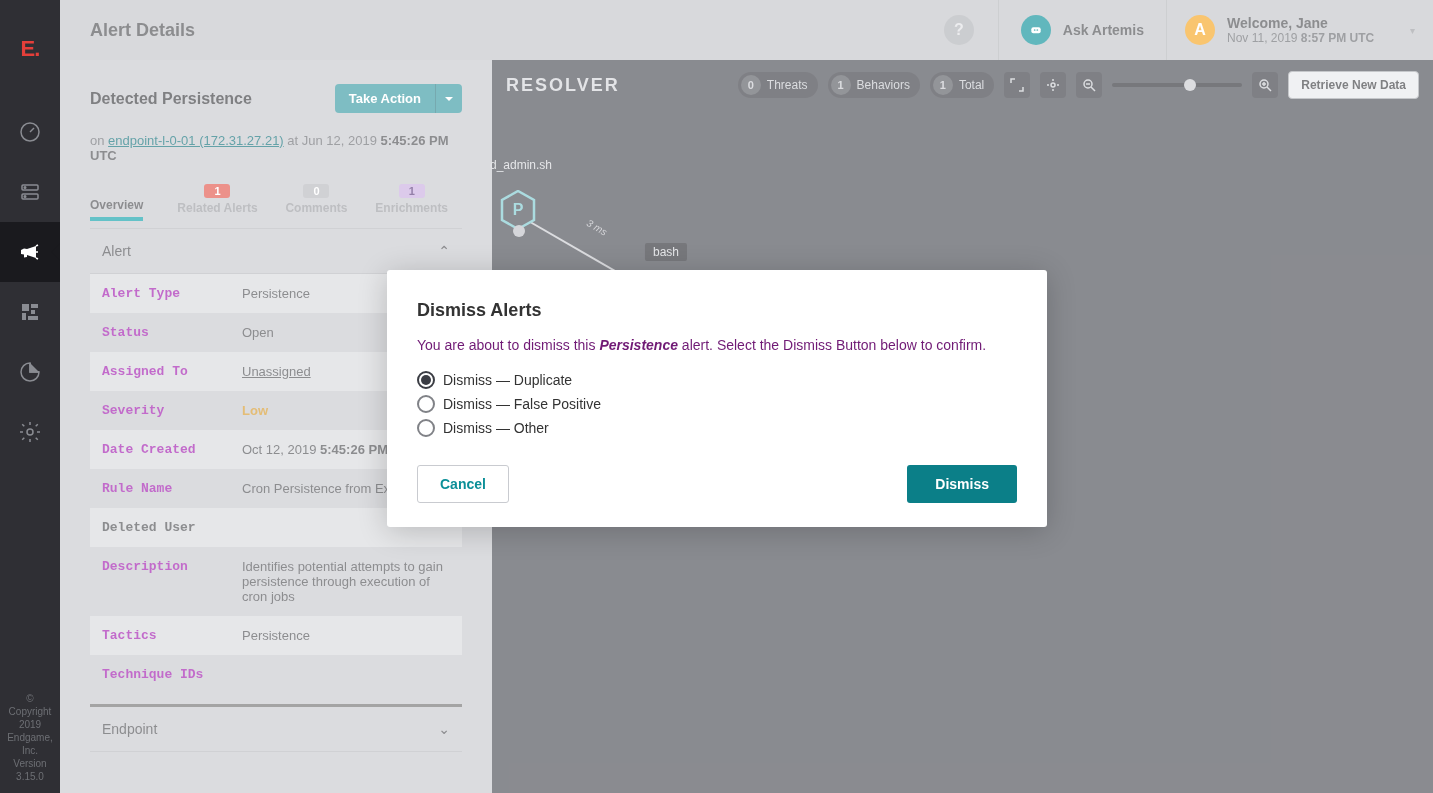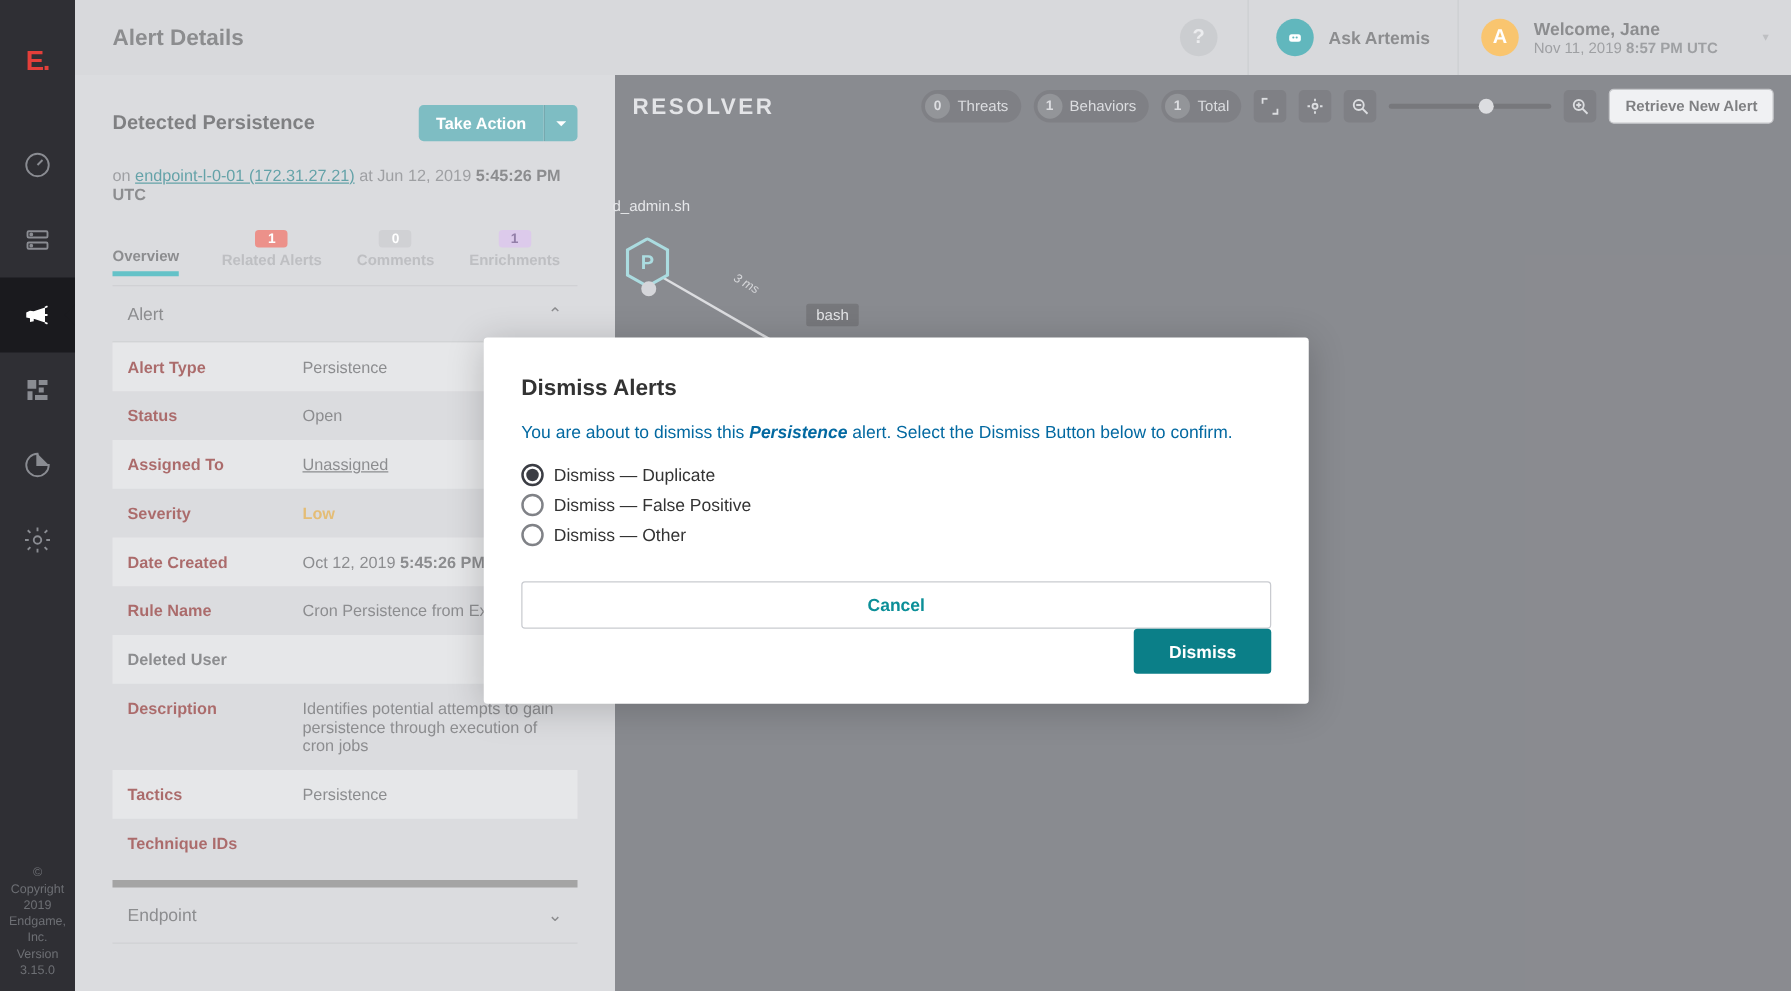--- a/index.html
+++ b/index.html
@@ -62,21 +62,21 @@
 .tab:first-child{flex:0 0 auto;padding-right:20px;}
 .tab .t-label{font-size:12px;font-weight:700;color:#9b9da2;}
 .tab.active .t-label{color:#4f5054;}
 .tab .t-badge{display:inline-block;min-width:26px;padding:1px 6px;border-radius:3px;font-size:11px;font-weight:700;color:#fff;background:#b7b9bd;margin-bottom:3px;}
 .tab.active::after{content:"";display:block;height:4px;background:var(--accent-teal);margin-top:5px;margin-bottom:-1px;}
 
 .section{margin-top:0;}
 .sec-head{display:flex;align-items:center;padding:14px 12px;font-size:14px;color:#4f5054;border-bottom:1px solid #b7b9bd;cursor:pointer;}
 .sec-head .chev{margin-left:auto;color:#4f5054;}
 .kv{display:flex;font-size:13px;}
-.kv div:first-child{width:140px;padding:12px;color:#7f1d1d;font-weight:700;}
+.kv div:first-child{width:140px;padding:12px;color:#a21caf;font-weight:700;font-family:Liberation Mono, monospace;}
 .kv div:last-child{flex:1;padding:12px;color:#4f5054;}
 .kv.alt{background:var(--bg-row-alt);}
 .link-u{text-decoration:underline;color:#4f5054;}
 .low{color:#d69a2d;font-weight:700;}
 
 
 .resolver{position:absolute;left:492px;right:0;top:60px;bottom:0;background:var(--bg-resolver);}
 .res-bar{height:50px;display:flex;align-items:center;padding:0 14px;gap:10px;}
 .res-title{font-family:Arial,sans-serif;font-weight:900;letter-spacing:2px;color:#d4d6da;font-size:18px;margin-right:auto;}
 .pill{display:flex;align-items:center;background:#3b3d44;border-radius:14px;padding:3px 10px 3px 3px;color:#c9cbd0;font-size:12px;gap:6px;}
@@ -92,27 +92,27 @@
 .node{position:absolute;width:36px;height:40px;}
 .node .hex{width:36px;height:40px;}
 .node .lbl{position:absolute;color:#d9dbdf;font-size:12px;white-space:nowrap;}
 .node .lbl.boxed{top:-32px;left:50%;transform:translateX(-50%);background:#2f3036;padding:2px 8px;border-radius:2px;}
 .edge-lbl{position:absolute;color:#bfc1c6;font-size:10px;font-style:italic;}
 
 
 .overlay{position:absolute;left:60px;top:0;right:0;bottom:0;background:rgba(255,255,255,0.35);}
 .modal{position:absolute;left:387px;top:270px;width:660px;background:#fff;border-radius:3px;box-shadow:0 4px 30px rgba(0,0,0,0.2);padding:30px 30px 24px;}
 .modal h3{margin:0 0 16px;font-size:18px;color:#333;font-weight:700;}
-.modal p{margin:0 0 18px;font-size:14px;color:#0369a1;}
+.modal p{margin:0 0 18px;font-size:14px;color:#701a75;}
 .modal p em{font-style:italic;font-weight:700;}
 .opts label{display:flex;align-items:center;gap:8px;font-size:14px;color:#333;margin-bottom:6px;cursor:pointer;}
 .radio{width:18px;height:18px;border-radius:50%;border:2px solid #808287;display:flex;align-items:center;justify-content:center;}
 .radio.checked{border-color:#3b3d44;}
 .radio.checked::after{content:"";width:10px;height:10px;border-radius:50%;background:#3b3d44;}
-.modal .actions{display:flex;margin-top:28px;flex-direction:column;}
+.modal .actions{display:flex;margin-top:28px;}
 .btn-cancel{border:1px solid #c9cbd0;background:#fff;color:#0b8f98;font-weight:700;font-size:14px;padding:10px 22px;border-radius:3px;cursor:pointer;}
 .btn-dismiss{margin-left:auto;border:none;background:#0b7f88;color:#fff;font-weight:700;font-size:14px;padding:10px 28px;border-radius:3px;cursor:pointer;}
 </style>
 </head>
 <body>
 
 <div class="rail">
   <div class="logo">E.</div>
   <div class="nav">
     <div class="nav-item">
@@ -268,21 +268,21 @@
           <div>Persistence</div>
         </div>
         <div class="kv">
           <div>Technique IDs</div>
           <div></div>
         </div>
       </div>
   </div>
 
   <div class="section">
-    <div class="sec-head" style="border-top:6px solid #737373;margin-top:10px">
+    <div class="sec-head" style="border-top:3px solid #737373;margin-top:10px">
       <span>Endpoint</span>
       <span class="chev">⌄</span>
     </div>
   </div>
 </div>
 
 <div class="resolver">
   <div class="res-bar">
     <span class="res-title">RESOLVER</span>
     <div class="pill">
@@ -316,21 +316,21 @@
       </div>
     <div class="slider">
         <div class="thumb"></div>
       </div>
     <div class="res-ico">
         <svg width="14" height="14" viewBox="0 0 14 14" stroke="currentColor" fill="none" stroke-width="1.5">
           <circle cx="6" cy="6" r="4"></circle>
           <path d="M4 6h4M6 4v4M9 9l4 4"></path>
         </svg>
       </div>
-    <button class="retrieve">Retrieve New Alert</button>
+    <button class="retrieve">Retrieve New Data</button>
   </div>
   <div class="graph">
     <div class="gline" style="left:33px;top:108px;width:168px;transform:rotate(30deg)"></div>
     <div class="edge-lbl" style="left:94px;top:112px;transform:rotate(30deg)">3 ms</div>
     <div class="node" style="left:8px;top:80px">
       <div class="lbl" style="top:-32px;left:-10px">d_admin.sh</div>
       <svg class="hex" viewBox="0 0 36 40">
           <polygon points="18,1 34,10 34,30 18,39 2,30 2,10" fill="#4b4d55" stroke="#7fc9d0" stroke-width="2.5"></polygon>
           <text x="18" y="25" text-anchor="middle" fill="#7fc9d0" font-size="16" font-weight="700">P</text>
         </svg>

